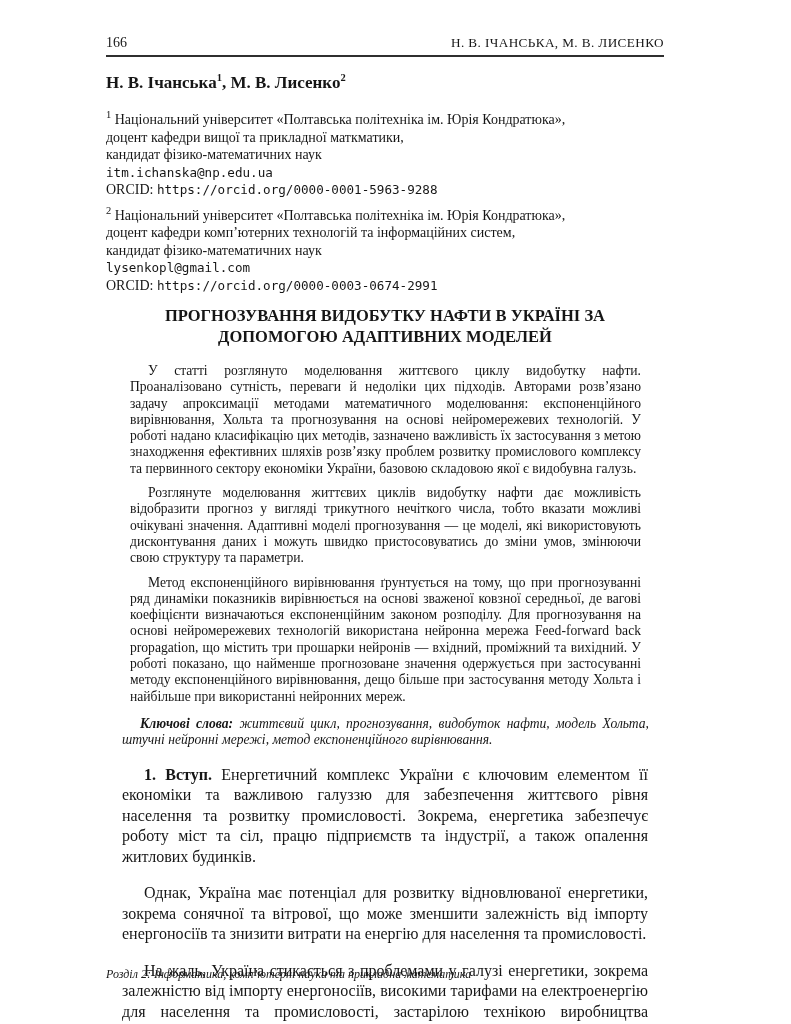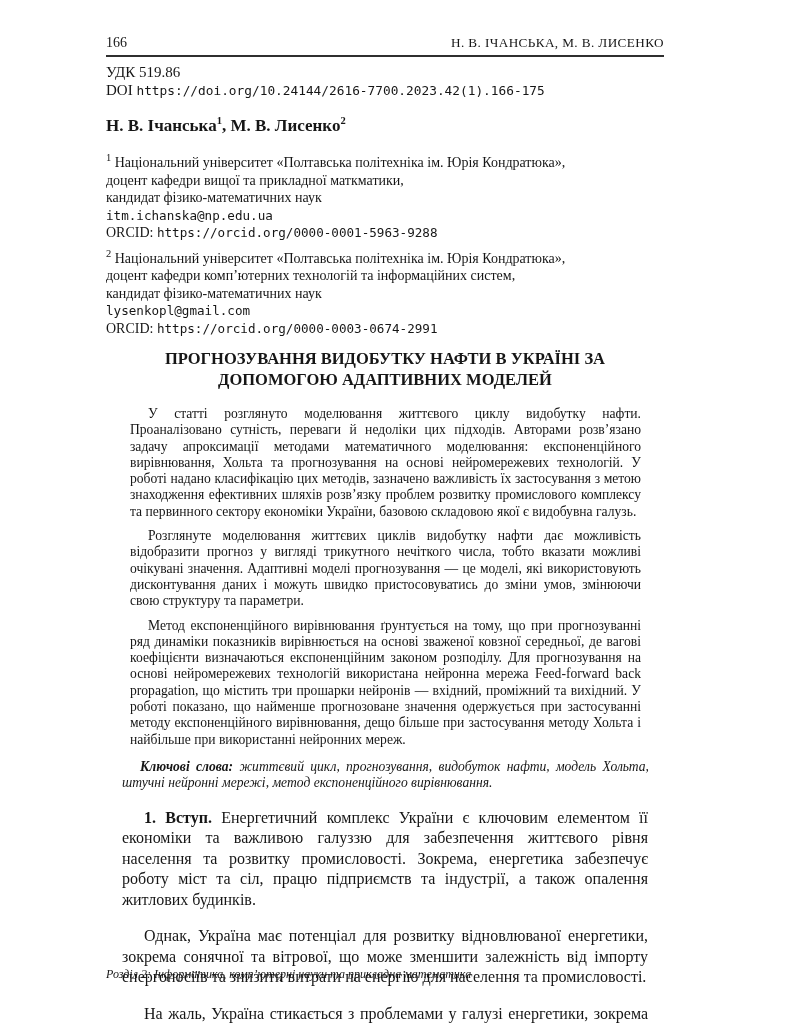--- a/index.html
+++ b/index.html
@@ -63,24 +63,20 @@
 <body>
 
 <div class="page">
   <div class="content">
 
     <div class="pagehead">
       <span>166</span>
       <span class="running-head">Н. В. ІЧАНСЬКА, М. В. ЛИСЕНКО</span>
     </div>
 
-    <div class="meta">
-      <div>УДК 519.86</div>
-      <div><span>DOI</span> <span class="mono">https://doi.org/10.24144/2616-7700.2023.42(1).166-175</span></div>
-    </div>
 
     <div class="authors"><span>Н. В. Ічанська</span><sup>1</sup><span>, </span><span>М. В. Лисенко</span><sup>2</sup></div>
 
     <div class="affil">
       <div class="affil-block">
         <p class="affil-line"><sup>1</sup> <span>Національний університет «Полтавська політехніка ім. Юрія Кондратюка»,</span></p>
         <p class="affil-line">доцент кафедри вищої та прикладної маткматики,</p>
         <p class="affil-line">кандидат фізико-математичних наук</p>
         <p class="affil-line mono">itm.ichanska@np.edu.ua</p>
         <p class="affil-line"><span>ORCID:</span> <span class="mono">https://orcid.org/0000-0001-5963-9288</span></p>

